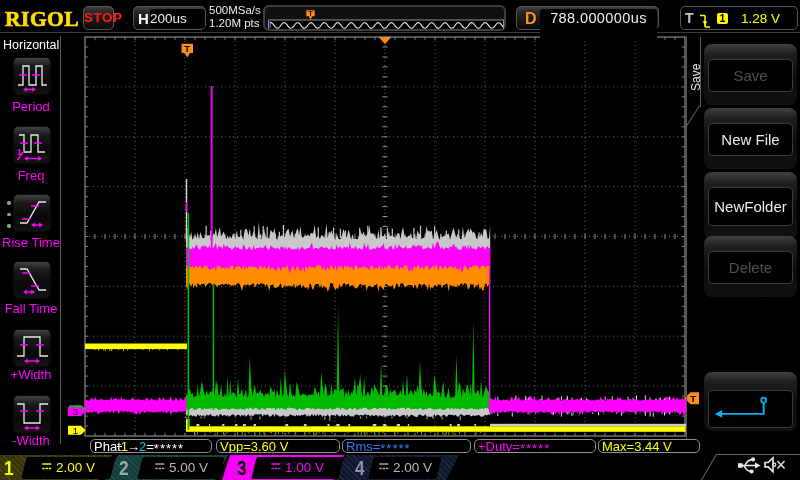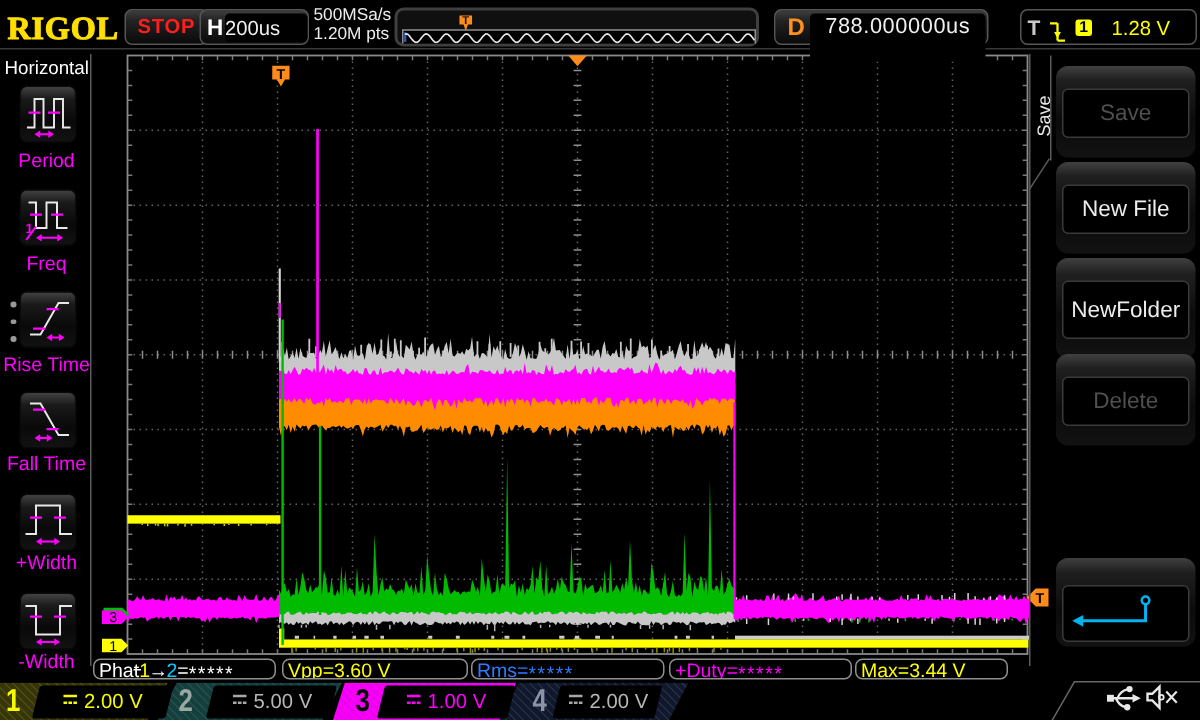--- a/index.html
+++ b/index.html
@@ -5,21 +5,21 @@
   font-family:"Liberation Sans", sans-serif; }
 #scr { position:relative; width:800px; height:480px; background:#000; }
 .abs { position:absolute; }
 
 #logo { position:absolute; left:5px; top:7px; font-family:"Liberation Serif",serif;
   font-weight:bold; font-size:21.5px; color:#ffdf00; letter-spacing:0.5px;
   -webkit-text-stroke:0.7px #ffdf00; }
 #topline { position:absolute; left:0; top:31.5px; width:800px; height:1.5px; background:#383838; }
 .key { position:absolute; top:6px; height:24px; border-radius:5px; border:1px solid #565656;
   background:linear-gradient(180deg,#3e3e3e,#232323 30%,#0a0a0a); }
-#stop { left:83px; width:56px; color:#ff1e1e; font-weight:bold; font-size:13.5px;
+#stop { left:83px; width:31px; color:#ff1e1e; font-weight:bold; font-size:13.5px;
   text-align:center; line-height:22px; letter-spacing:0.5px; }
 #hgrp { left:133px; width:73px; }
 #hgrp b { position:absolute; left:4px; top:3px; font-size:15px; color:#fff; }
 #hgrp .blk { position:absolute; left:16px; top:1.5px; width:55px; height:19px; background:#000;
   border-radius:3px; color:#f0f0f0; font-size:13.5px; line-height:19px; }
 #sainfo { position:absolute; left:209px; top:4px; font-size:11.5px; line-height:12.5px; color:#ececec; }
 #wstrip { position:absolute; left:263px; top:5px; width:243px; height:26px; border:2px solid #3f3f3f;
   border-radius:6px; background:#101010; }
 #dgrp { left:516px; width:143px; }
 #dgrp b { position:absolute; left:8px; top:3px; font-size:16px; color:#ff9020; }
@@ -47,21 +47,21 @@
 .rbtn { position:absolute; left:704px; width:93px; border-radius:8px;
   background:linear-gradient(180deg,#404040,#1f1f1f 16%,#0b0b0b 58%,#121212); }
 .face { position:absolute; left:4px; right:4px; background:#000; border:1px solid #3a3a3a;
   border-radius:4px; text-align:center; font-size:15px; display:flex; align-items:center; justify-content:center; }
 .face.dim { color:#4f4f4f; }
 .face.lit { color:#ececec;text-align:center; }
 
 .ast { position:relative; top:2.5px; letter-spacing:1px; }
 .arw { letter-spacing:0; margin:0 -1px; }
 .meas { position:absolute; top:438.5px; height:14.5px; border:1px solid #8f8f8f; border-radius:5px;
-  background:#000; font-size:13px; line-height:13px; padding-left:3px; white-space:nowrap; overflow:hidden; }
+  background:#000; font-size:13px; line-height:13px; padding-left:3px; white-space:nowrap; overflow:hidden;margin-left:28px; }
 #chanbar { position:absolute; left:0; top:455px; width:800px; height:25px; background:#000; }
 .cell { position:absolute; top:0; height:25px; }
 .chd { position:absolute; top:0; font-size:21px; font-weight:bold; line-height:26px; transform:scaleX(0.82); transform-origin:left; }
 .chbox { position:absolute; top:1.5px; height:21.5px; background:#000; font-size:13.5px;
   display:flex; align-items:center; justify-content:center; transform:skewX(-14deg); border-radius:2px; }
 .chbox > span { transform:skewX(14deg); }
 .chbox > svg { transform:skewX(14deg); }
 #tray { position:absolute; left:716px; top:453.5px; width:84px; height:27px;
   border-top:1px solid #686868; background:#000; }
 #trayd1 { position:absolute; left:716px; top:453.5px; width:1.2px; height:30px; background:#686868;

